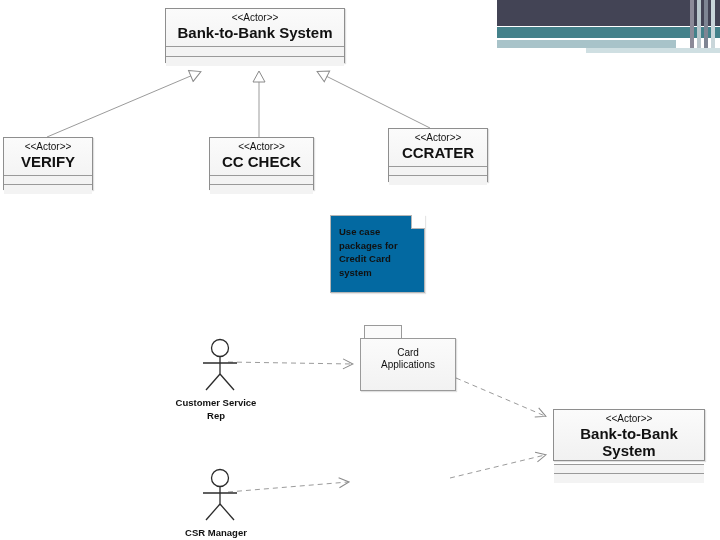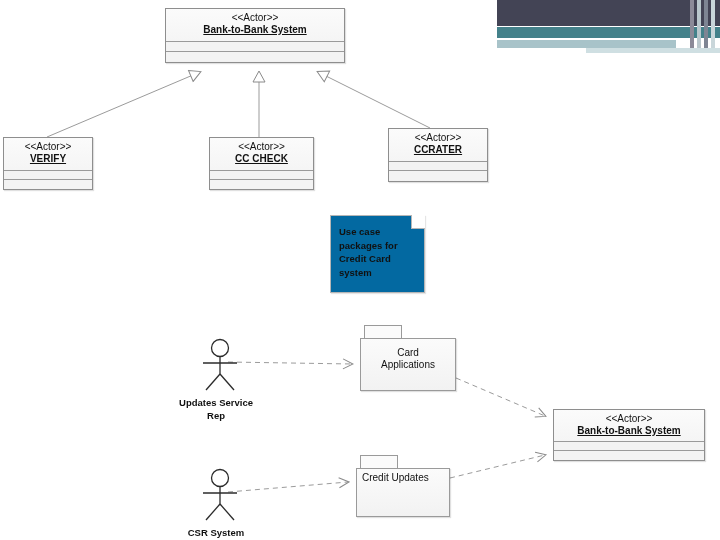--- a/index.html
+++ b/index.html
@@ -67,21 +67,21 @@
     background: linear-gradient(to bottom, #fbfbfb 0%, #f1f1f1 100%);
     box-shadow: 1px 1px 1px rgba(0,0,0,0.12);
   }
   .actor-head {
     text-align: center;
     color: #111111;
     line-height: 1.18;
     padding-top: 3px;
   }
   .actor-stereo { font-size: 10px; display: block; }
-  .actor-name   { font-size: 10px; display: block; font-weight: bold; text-decoration: underline; }
+  .actor-name   { font-size: 15px; display: block; font-weight: bold; }
   .actor-sep {
     border-top: 1px solid #9a9a9a;
   }
   .actor-compartment { background: #f3f3f3; }
 
   
   .note {
     position: absolute;
     box-sizing: border-box;
     background: #0369a1;
@@ -249,49 +249,43 @@
   </div>
 
   <div class="stick" style="left:198px; top:338px;">
     <svg width="44" height="54" viewBox="0 0 44 54">
       <circle cx="22" cy="10" r="8.5" fill="none" stroke="#2b2b2b" stroke-width="1.3"></circle>
       <line x1="22" y1="19" x2="22" y2="36" stroke="#2b2b2b" stroke-width="1.3"></line>
       <line x1="5" y1="25" x2="39" y2="25" stroke="#2b2b2b" stroke-width="1.3"></line>
       <line x1="22" y1="36" x2="8" y2="52" stroke="#2b2b2b" stroke-width="1.3"></line>
       <line x1="22" y1="36" x2="36" y2="52" stroke="#2b2b2b" stroke-width="1.3"></line>
     </svg>
-    <div class="stick-label">Updates Service
+    <div class="stick-label">Customer Service
 Rep</div>
   </div>
 
   <div class="stick" style="left:198px; top:468px;">
     <svg width="44" height="54" viewBox="0 0 44 54">
       <circle cx="22" cy="10" r="8.5" fill="none" stroke="#2b2b2b" stroke-width="1.3"></circle>
       <line x1="22" y1="19" x2="22" y2="36" stroke="#2b2b2b" stroke-width="1.3"></line>
       <line x1="5" y1="25" x2="39" y2="25" stroke="#2b2b2b" stroke-width="1.3"></line>
       <line x1="22" y1="36" x2="8" y2="52" stroke="#2b2b2b" stroke-width="1.3"></line>
       <line x1="22" y1="36" x2="36" y2="52" stroke="#2b2b2b" stroke-width="1.3"></line>
     </svg>
-    <div class="stick-label">CSR System</div>
+    <div class="stick-label">CSR Manager</div>
   </div>
 
   <div class="pkg" style="left:360px; top:325px; width:96px; height:66px;padding-left:20px;">
     <div class="pkg-tab"></div>
     <div class="pkg-body" style="width:96px; height:53px;">
       <div class="pkg-label centered" style="white-space:pre-line;">Card
 Applications</div>
     </div>
   </div>
 
-  <div class="pkg" style="left:356px; top:455px; width:94px; height:62px;">
-    <div class="pkg-tab"></div>
-    <div class="pkg-body" style="width:94px; height:49px;">
-      <div class="pkg-label topleft">Credit Updates</div>
-    </div>
-  </div>
 
   <div class="actor-box" style="left:553px; top:409px; width:152px; height:52px;">
     <div class="actor-head">
       <span class="actor-stereo">&lt;&lt;Actor&gt;&gt;</span>
       <span class="actor-name">Bank-to-Bank System</span>
     </div>
     <div class="actor-sep actor-compartment" style="height:8px; margin-top:4px;"></div>
     <div class="actor-sep actor-compartment" style="height:9px;"></div>
   </div>
 

